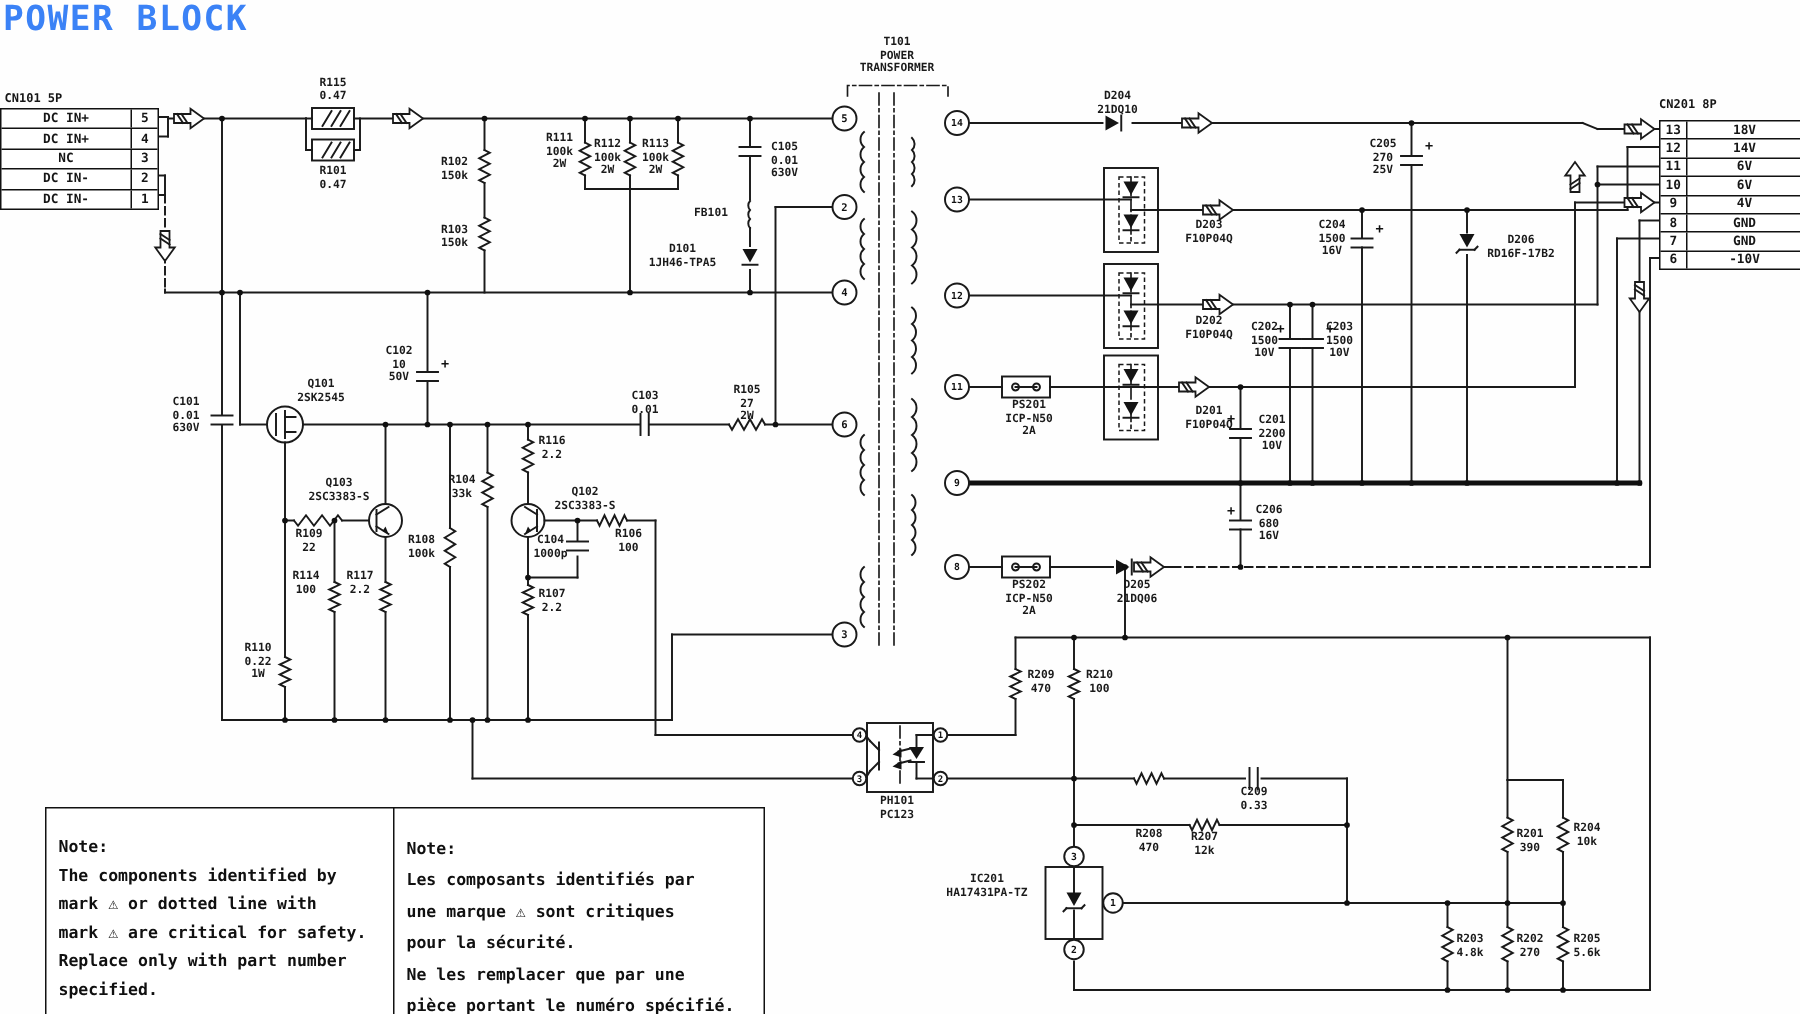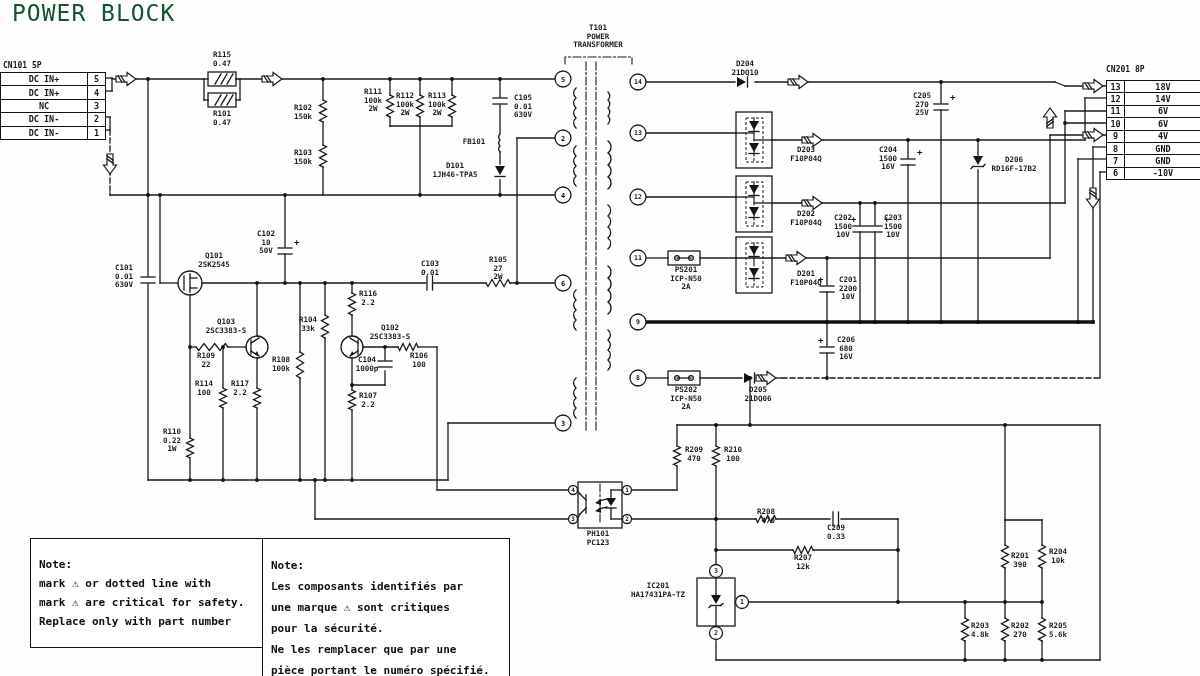--- a/index.html
+++ b/index.html
@@ -13,21 +13,21 @@
   .dsh2{stroke-dasharray:3 2;stroke-width:1;fill:none;stroke:#1a1a1a;}
   .box{fill:#fff;stroke:#1a1a1a;stroke-width:1.3;}
   .dio{fill:#141414;stroke:none;}
   .dot{fill:#101010;}
   .arr{fill:#fff;stroke:#1a1a1a;stroke-width:1.2;}
   .pinc{fill:#fff;stroke:#1a1a1a;stroke-width:1.3;}
   .pint{text-anchor:middle;font-weight:bold;fill:#111;font-family:"DejaVu Sans Mono",monospace;}
   .plus{font-size:9px;font-weight:bold;fill:#111;font-family:"DejaVu Sans Mono",monospace;}
   .lbl{position:absolute;transform:translateX(-50%);font-size:7.5px;line-height:8.5px;
        font-weight:bold;text-align:center;white-space:pre;color:#1a1a1a;}
-  .hdr{position:absolute;left:12px;top:0px;font-weight:normal;color:#14532d;}
+  .hdr{position:absolute;left:2px;top:0px;font-weight:bold;color:#3b82f6;}
   .hdr .t1{font-size:23px;line-height:26px;letter-spacing:1px;}
   .hdr .t2{font-size:21px;line-height:24px;letter-spacing:0.5px;}
   .conn{position:absolute;border:1.7px solid #111;background:#fff;display:flex;flex-direction:column;}
   .conn .row{display:flex;flex:1;border-bottom:1.2px solid #111;align-items:stretch;}
   .conn .row:last-child{border-bottom:none;}
   .conn .cell{display:flex;align-items:center;justify-content:center;
               font-size:8.5px;font-weight:bold;white-space:nowrap;}
   .conn .name{flex:1;}
   .conn .num{width:17px;}
   #cn101 .num{border-left:1.2px solid #111;}
@@ -641,21 +641,21 @@
       <div class="lbl" style="left: 848px; top: 276px;">C201
 2200
 10V</div>
       <div class="lbl" style="left: 846px; top: 336px;">C206
 680
 16V</div>
       <div class="lbl" style="left: 694px; top: 446px;">R209
 470</div>
       <div class="lbl" style="left: 733px; top: 446px;">R210
 100</div>
-      <div class="lbl" style="left: 766px; top: 508px; text-align: right;">R208
+      <div class="lbl" style="left: 766px; top: 552px;">R208
 470</div>
       <div class="lbl" style="left: 836px; top: 524px;">C209
 0.33</div>
       <div class="lbl" style="left: 803px; top: 554px;">R207
 12k</div>
       <div class="lbl" style="left: 598px; top: 530px;">PH101
 PC123</div>
       <div class="lbl" style="left: 658px; top: 582px;">IC201
 HA17431PA-TZ</div>
       <div class="lbl" style="left: 1020px; top: 552px;">R201
@@ -665,23 +665,25 @@
       <div class="lbl" style="left: 980px; top: 622px;">R203
 4.8k</div>
       <div class="lbl" style="left: 1020px; top: 622px;">R202
 270</div>
       <div class="lbl" style="left: 1058px; top: 622px;">R205
 5.6k</div>
     </div>
 
   <div id="note-en" class="note" style="left:30px;top:538px;width:224px;">
       <div class="nline">Note:</div>
+      <div class="nline">The components identified by</div>
       <div class="nline">mark ⚠ or dotted line with</div>
       <div class="nline">mark ⚠ are critical for safety.</div>
       <div class="nline">Replace only with part number</div>
+      <div class="nline">specified.</div>
     </div>
   <div id="note-fr" class="note" style="left:262px;top:538px;width:230px;">
       <div class="nline">Note:</div>
       <div class="nline">Les composants identifiés par</div>
       <div class="nline">une marque ⚠ sont critiques</div>
       <div class="nline">pour la sécurité.</div>
       <div class="nline">Ne les remplacer que par une</div>
       <div class="nline">pièce portant le numéro spécifié.</div>
     </div>
 </div>

